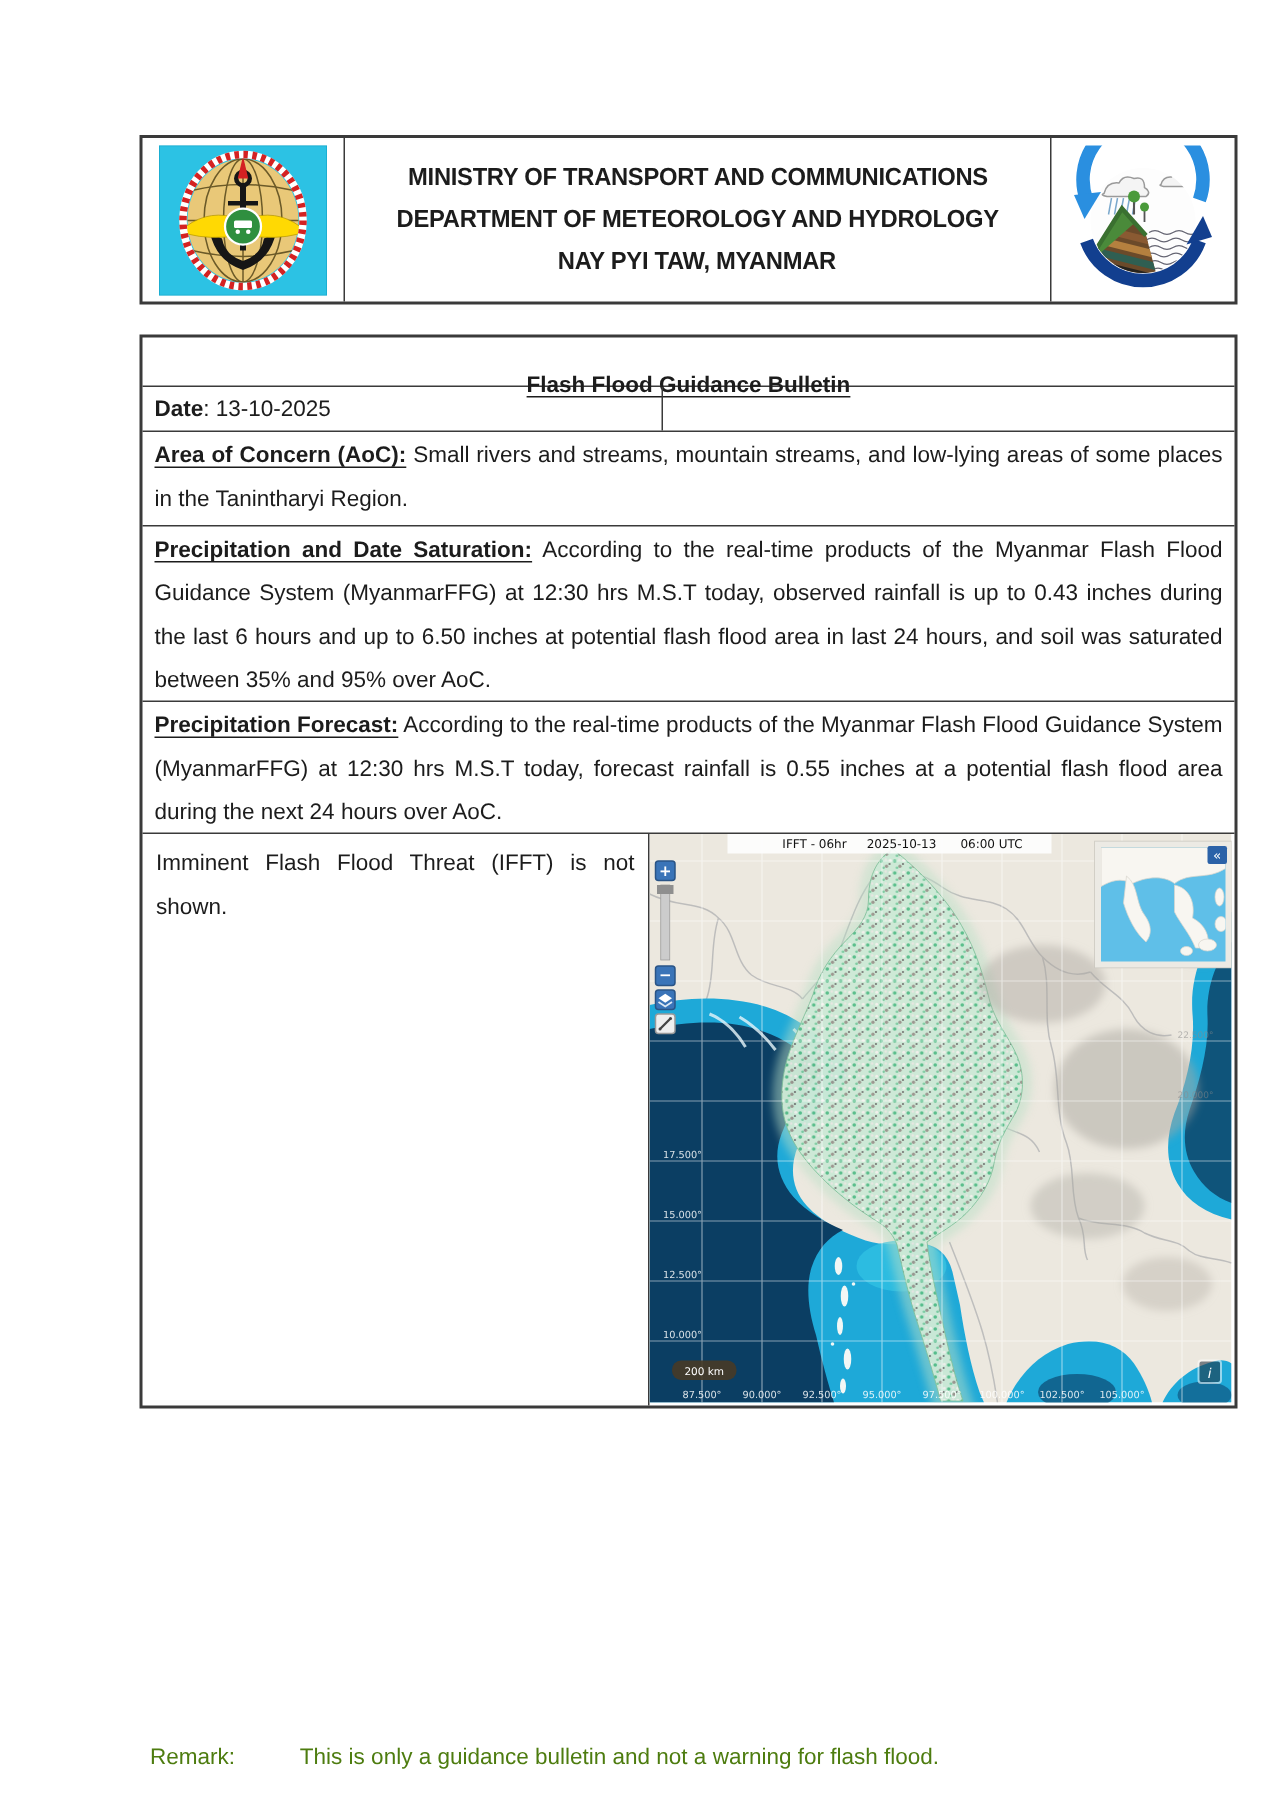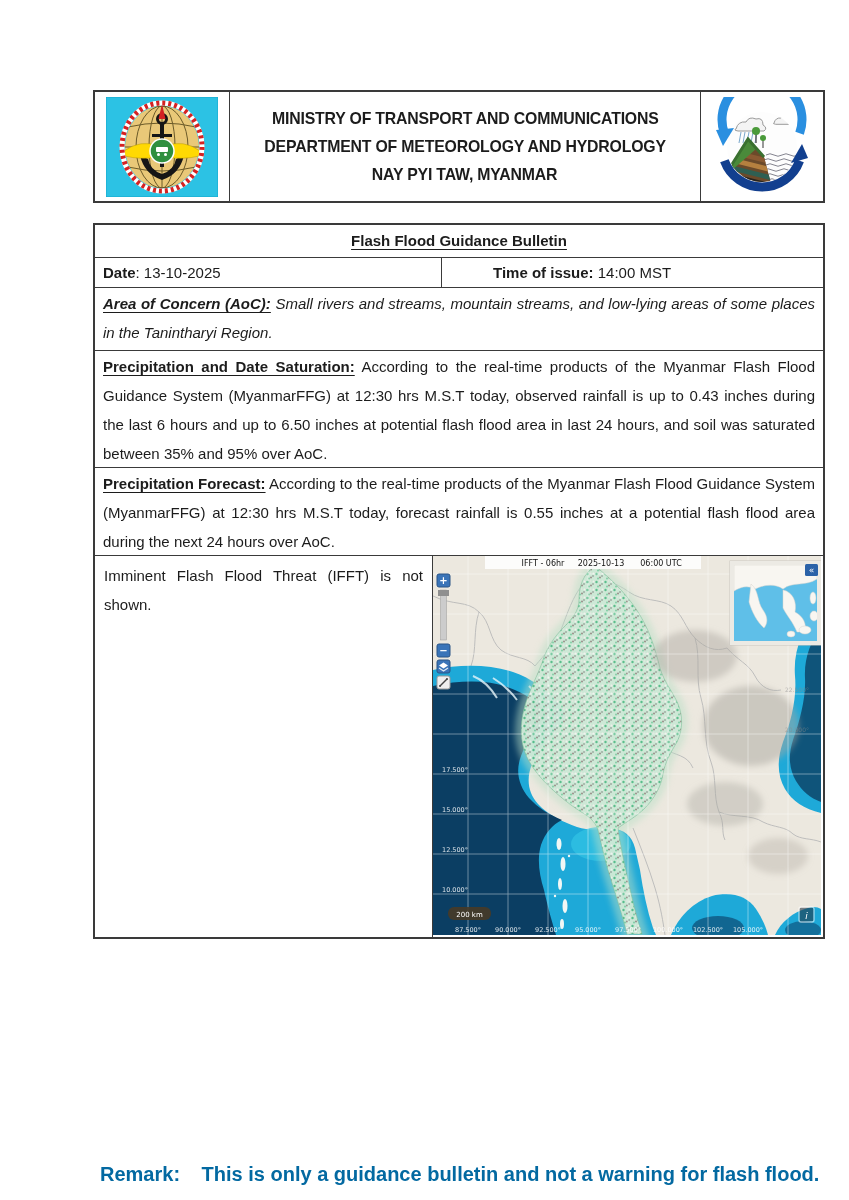--- a/index.html
+++ b/index.html
@@ -14,40 +14,40 @@
   .hcell.mid{flex:1;border-right:1.5px solid #3a3a3a;display:flex;flex-direction:column;
              align-items:center;justify-content:center;gap:9px;}
   .hcell.logoR{width:122px;display:flex;align-items:center;justify-content:center;}
   .htitle{font-weight:bold;font-size:16.5px;letter-spacing:-0.2px;white-space:nowrap;
           transform:scaleX(.96);}
   
   .btable{left:93px;top:181px;width:732px;border:2px solid #3a3a3a;box-sizing:border-box;
           font-size:15px;line-height:29px;}
   .trow{box-sizing:border-box;border-bottom:1.5px solid #3a3a3a;padding:1px 8px;text-align:justify;}
   .trow.last{border-bottom:none;padding:0;}
-  .titlerow{height:33px;text-align:center;font-weight:bold;padding-top:3px;line-height:26px;}
+  .titlerow{height:33px;text-align:center;font-weight:bold;padding-top:19px;line-height:26px;}
   .u{text-decoration:underline;text-decoration-thickness:1.3px;text-underline-offset:3px;}
   .lead{font-weight:bold;text-decoration:underline;text-decoration-thickness:1.3px;text-underline-offset:3px;}
   .daterow{height:30px;display:flex;padding:0;line-height:27px;gap:43px;}
   .dcell{box-sizing:border-box;padding:1px 8px;}
   .dcell.c1{width:347px;border-right:1.5px solid #3a3a3a;}
   .dcell.c2{flex:1;}
   .b{font-weight:bold;}
-  .aocrow{height:63px;font-style:italic;}
+  .aocrow{height:63px;}
   .preciprow{height:117px;}
   .forecastrow{height:88px;}
   .ifftrow{height:381px;display:flex;}
   .ifft-left{box-sizing:border-box;width:338px;border-right:1.5px solid #3a3a3a;
              padding:5px 9px;text-align:justify;}
   .ifft-head{font-weight:bold;text-decoration:underline;text-decoration-thickness:1.5px;
              text-underline-offset:3px;line-height:30px;}
   .ifft-right{flex:1;overflow:hidden;}
   .map{display:block;width:388px;height:379px;}
   
-  .remark{left:100px;top:1121px;font-size:20px;color:#0369a1;white-space:nowrap;font-weight:bold;}
+  .remark{left:100px;top:1121px;font-size:15px;color:#4d7c0f;white-space:nowrap;}
   .remark .lab{display:inline-block;width:96px;}
   svg text{font-family:"DejaVu Sans",sans-serif;}
 </style>
 </head>
 <body>
 
 <div class="page">
 
   <div class="abs hdrbox">
     <div class="hcell logoL">
@@ -141,21 +141,20 @@
       </svg>
     </div>
   </div>
 
   <div class="abs btable">
     <div class="trow titlerow">
       <span class="u">Flash Flood Guidance Bulletin</span>
     </div>
     <div class="trow daterow">
       <div class="dcell c1"><span class="b">Date</span><span>: 13-10-2025</span></div>
-      <div class="dcell c2"><span class="b">Time of issue:</span><span> 14:00 MST</span></div>
     </div>
     <div class="trow aocrow">
       <span class="lead">Area of Concern (AoC):</span>
       <span> Small rivers and streams, mountain streams, and low-lying areas of some places in the Tanintharyi Region.</span>
     </div>
     <div class="trow preciprow">
       <span class="lead">Precipitation and Date Saturation:</span>
       <span> According to the real-time products of the Myanmar Flash Flood Guidance System (MyanmarFFG) at 12:30 hrs M.S.T today, observed rainfall is up to 0.43 inches during the last 6 hours and up to 6.50 inches at potential flash flood area in last 24 hours, and soil was saturated between 35% and 95% over AoC.</span>
     </div>
     <div class="trow forecastrow">

